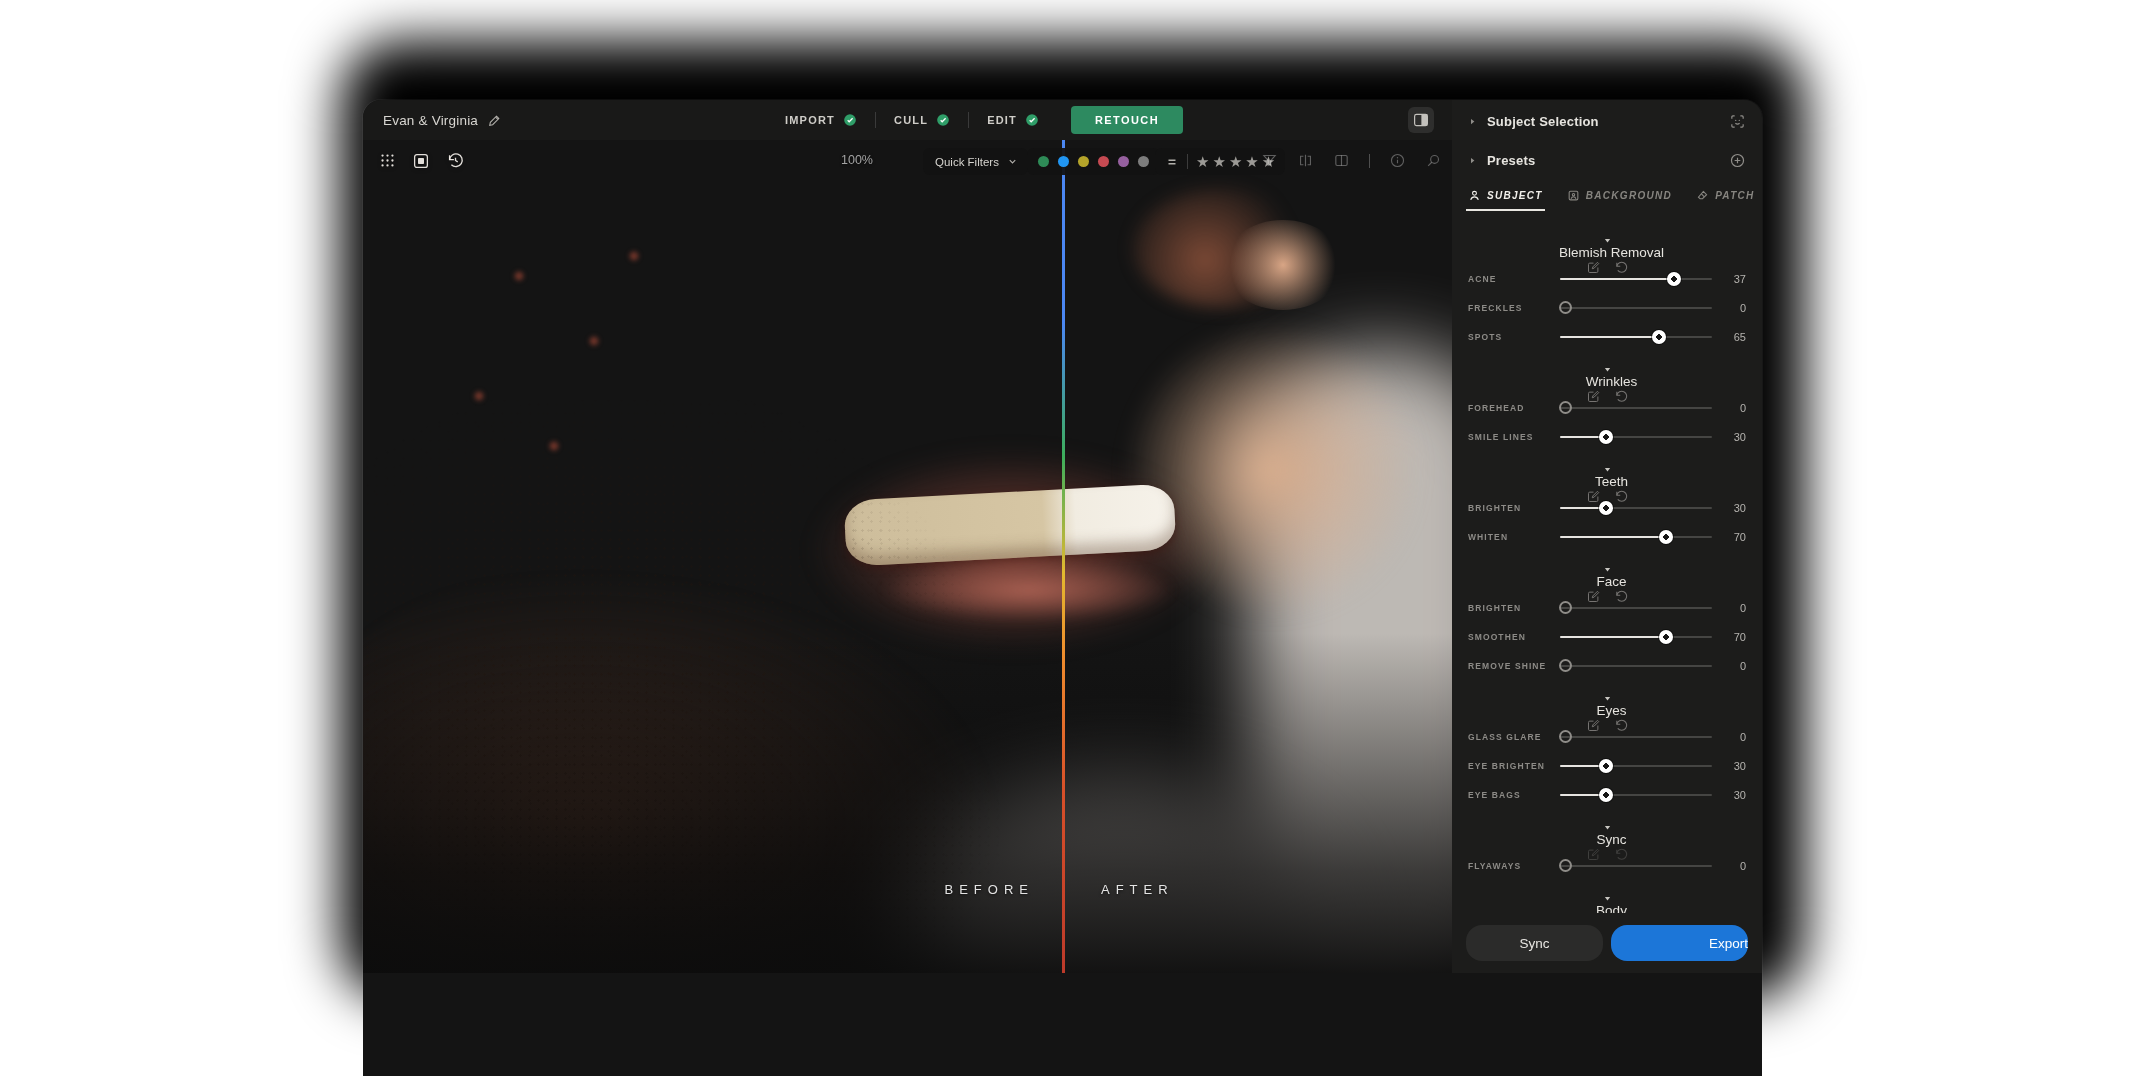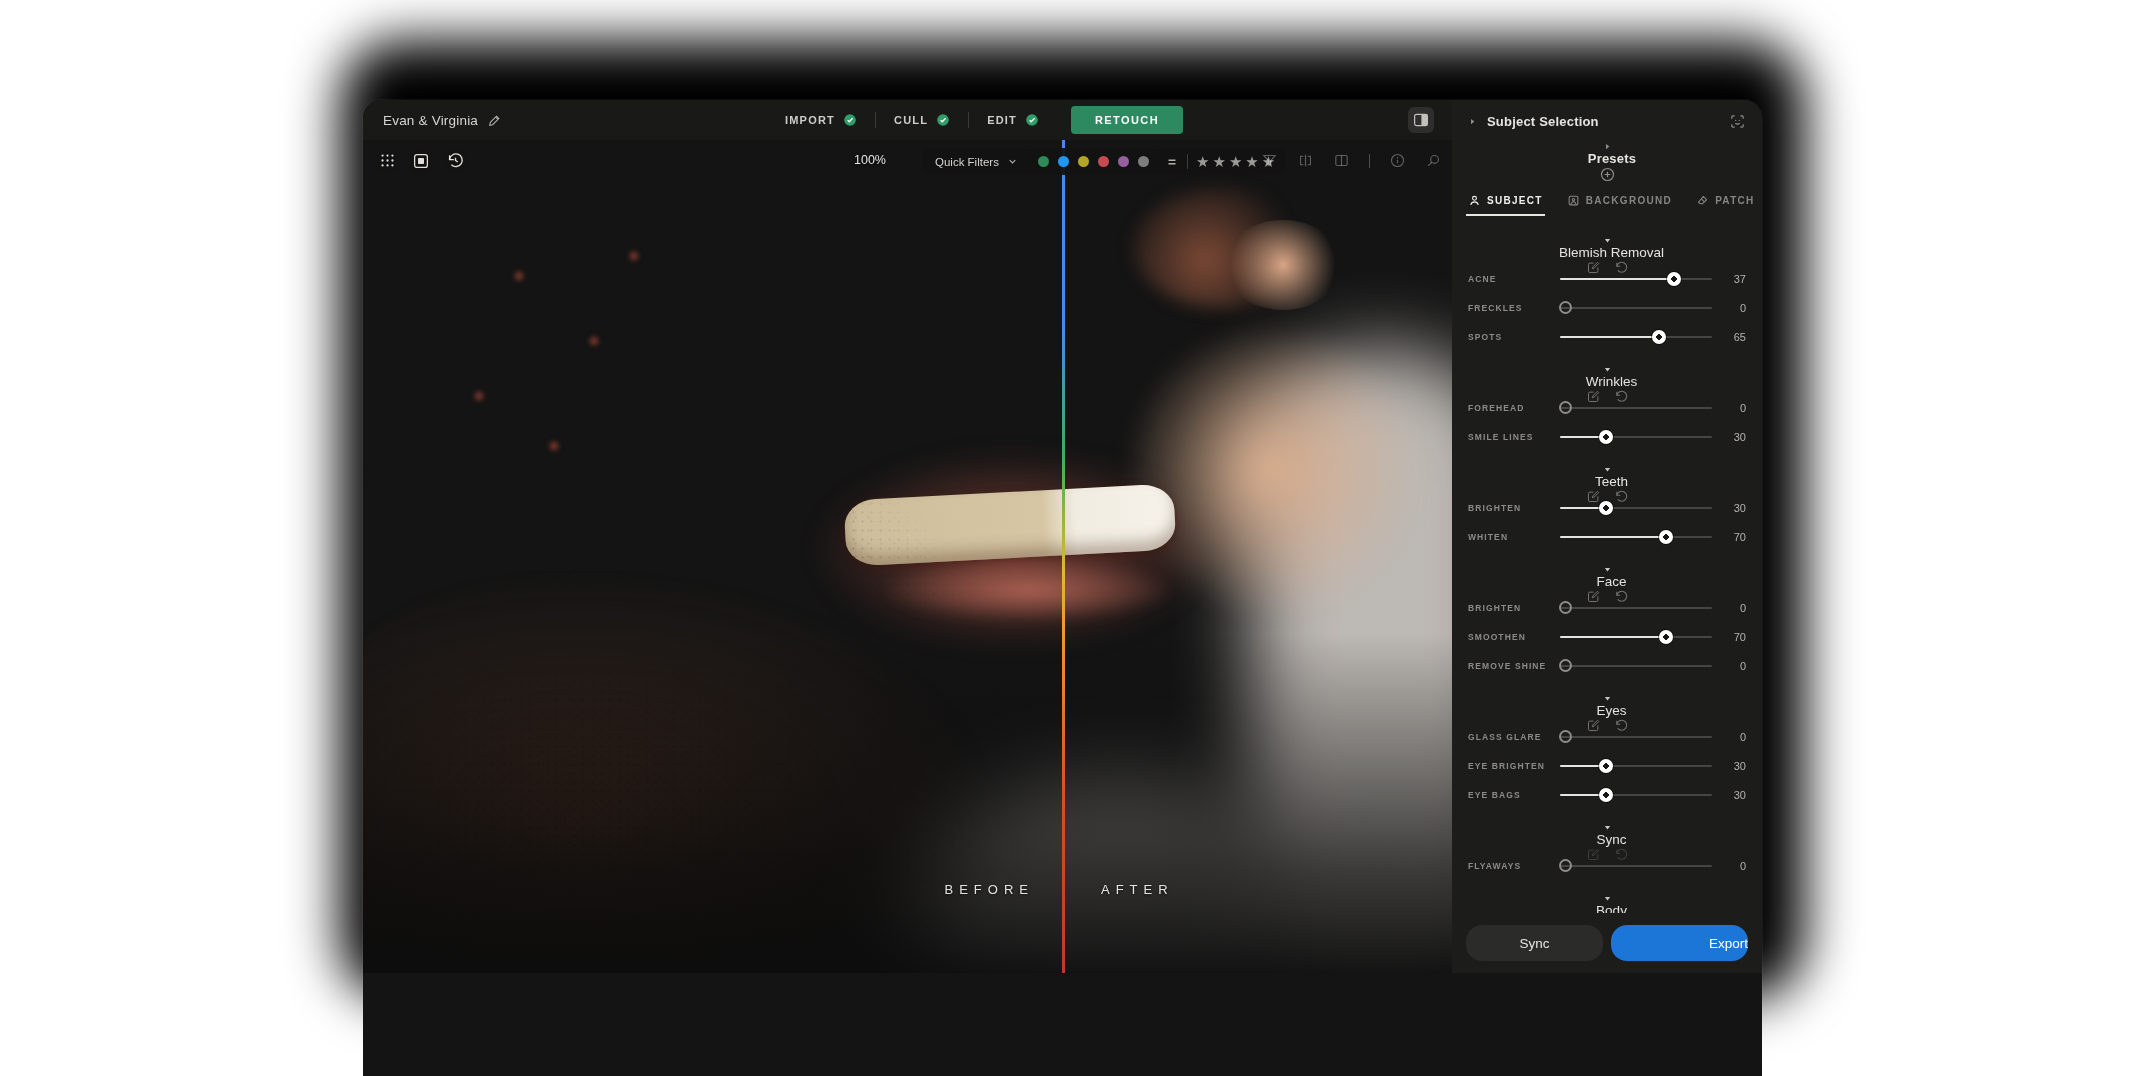--- a/index.html
+++ b/index.html
@@ -72,47 +72,47 @@
   .divider-line { position:absolute; left:699px; top:0; width:3px; height:100%;
     background:linear-gradient(180deg,#4b87f2 0%,#4b87f2 22%,#3dae5b 38%,#e3b92f 52%,#ef8c2d 62%,#d85029 78%,#bc3a2a 100%); }
   .ba-label { position:absolute; color:rgba(255,255,255,.88); font-size:13px; letter-spacing:6px;
     top:742px; text-shadow:0 1px 3px rgba(0,0,0,.6); }
   .ba-before { right:418px; } .ba-after { left:738px; }
 
   
   .cv-icons-left { position:absolute; left:16px; top:11px; display:flex; gap:16px; align-items:center;
     color:rgba(255,250,245,.88); }
   .cv-icons-left .icon { cursor:pointer; filter:drop-shadow(0 1px 2px rgba(0,0,0,.4)); }
-  .zoom-label { position:absolute; left:478px; top:13px; color:#e5e5e5; font-size:12.5px;
-    text-shadow:0 1px 3px rgba(0,0,0,.6);margin-left:13px; }
+  .zoom-label { position:absolute; left:478px; top:13px; color:#a3a3a3; font-size:12.5px;
+    text-shadow:0 1px 3px rgba(0,0,0,.6); }
   .pill { position:absolute; top:8px; height:27px; background:rgba(18,18,18,.94); border-radius:7px;
     display:flex; align-items:center; }
   .qf-pill { left:560px; padding:0 10px 0 12px; gap:8px; cursor:pointer; }
   .qf-label { color:#d6d4cf; font-size:11.5px; }
   .dots-pill { left:664px; padding:0 11px; gap:9px; }
   .dot { width:11px; height:11px; border-radius:50%; cursor:pointer; }
   .stars-pill { left:792px; padding:0 10px; gap:8px; }
   .stars-pill .vdiv { width:1px; height:15px; background:#3c3c3c; }
   .stars { display:flex; gap:3px; }
   .star { color:#9c9a96; font-size:15px; line-height:1; cursor:pointer; }
   .cv-icons-right { position:absolute; right:10px; top:12px; display:flex; gap:19px; align-items:center;
     color:rgba(255,255,255,.32); }
   .cv-icons-right .vdiv { width:1px; height:14px; background:rgba(255,255,255,.25); }
   .cv-icons-right .icon { cursor:pointer; }
 
   
   .panel { position:absolute; left:1089px; top:0; width:310px; height:873px; background:#1c1c1b; }
   .panel-row { display:flex; align-items:center; padding:0 16px; cursor:pointer; }
-  .row-subject { height:42px; } .row-presets { height:36px;flex-direction:column; }
+  .row-subject { height:42px; } .row-presets { height:36px; }
   .caret { color:#c9c7c2; display:inline-flex; }
   .panel-row-label { color:#e6e4df; font-size:13px; font-weight:bold; margin-left:10px; letter-spacing:.2px; }
   .spacer { flex:1; }
   .panel-row .icon { color:#8f8d89; }
 
-  .tabs { display:flex; align-items:flex-end; gap:24px; padding:6px 16px 0; height:38px; }
+  .tabs { display:flex; align-items:center; gap:24px; padding:6px 16px 0; height:38px;font-style:italic; }
   .tab { display:flex; align-items:center; gap:6px; padding-bottom:9px; position:relative; cursor:pointer;
     color:#878580; }
   .tab-label { font-size:10px; font-weight:bold; letter-spacing:1.3px; }
   .tab.active { color:#f2f0eb; }
   .tab.active::after { content:""; position:absolute; left:-2px; right:-2px; bottom:0; height:2px; background:#e8e6e1; }
 
   .sections { position:absolute; left:0; right:0; top:118px; bottom:60px; overflow:hidden; padding:4px 16px 0; }
   .section { margin-top:14px; }
   .sec-head { display:flex; align-items:center; height:28px;flex-direction:column; }
   .sec-title { color:#e6e4df; font-size:13.5px; font-weight:500; margin-left:9px; }

